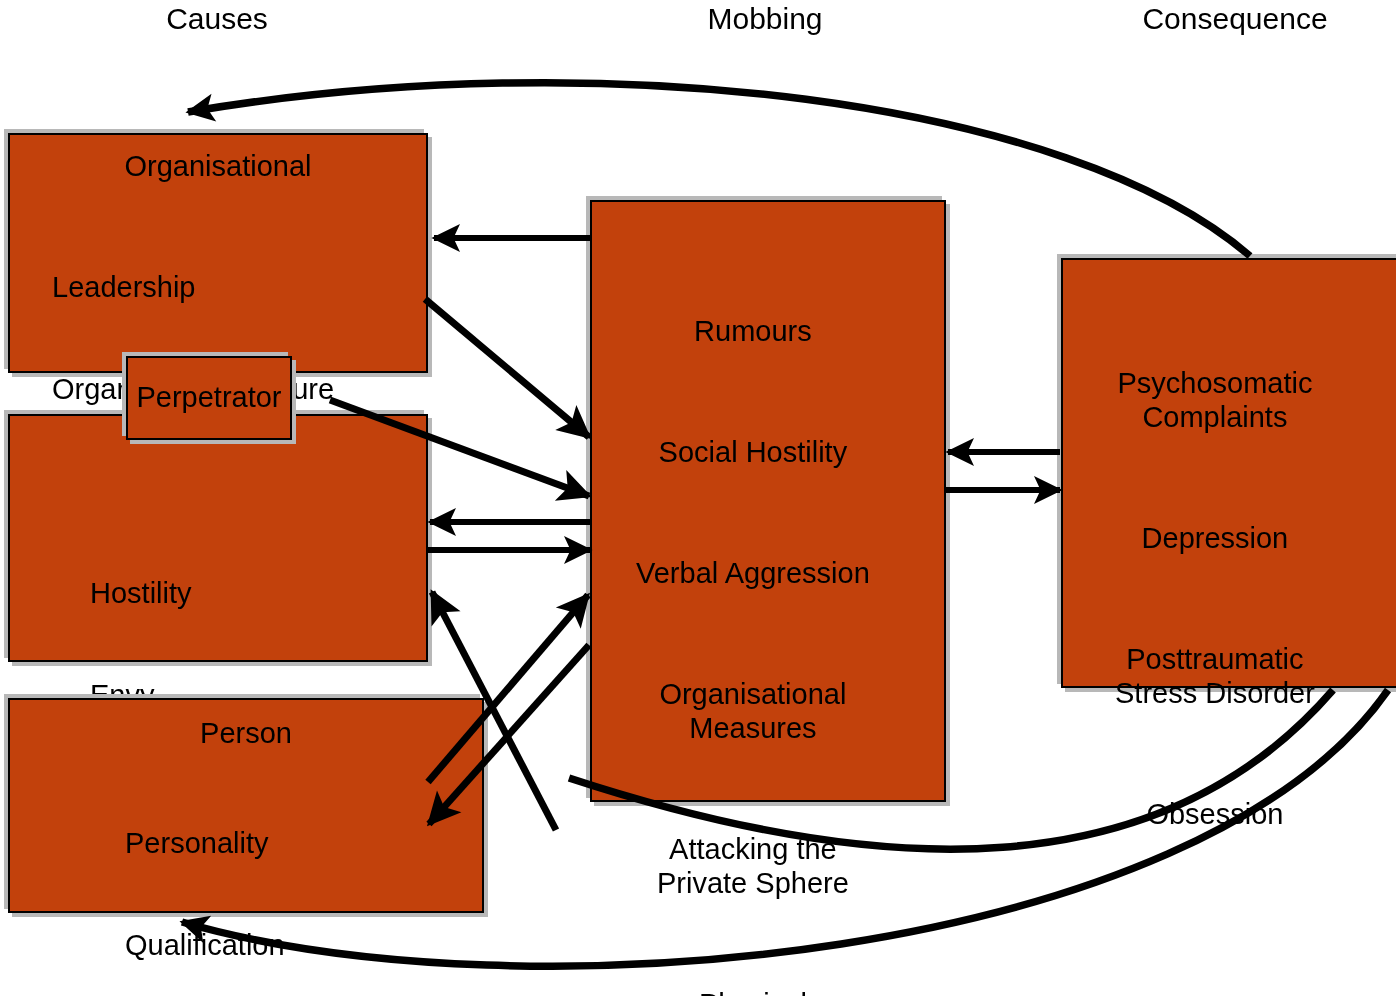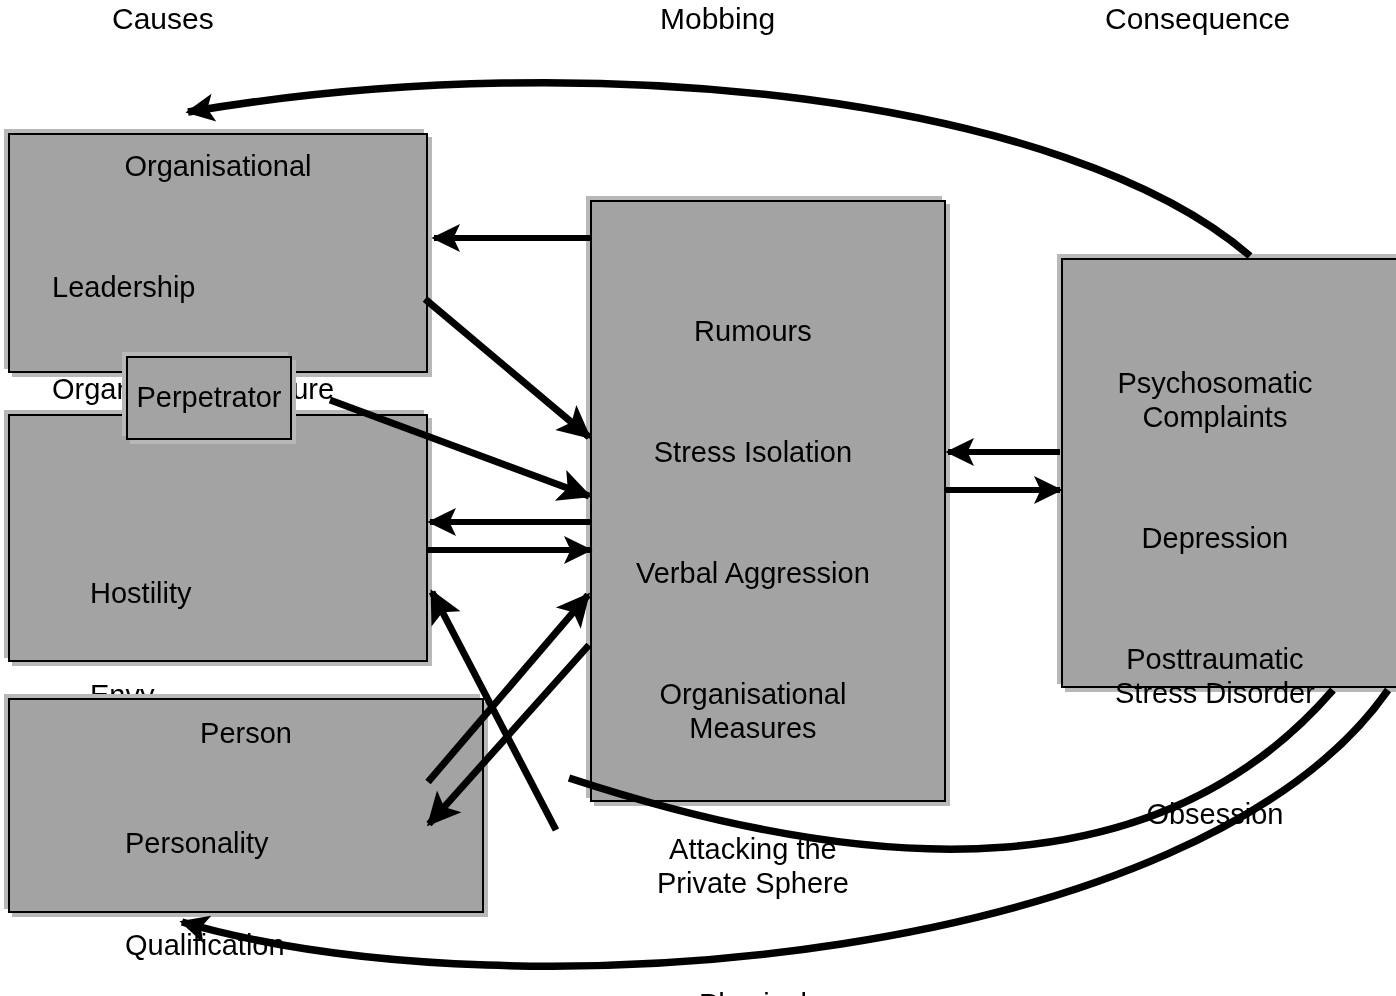--- a/index.html
+++ b/index.html
@@ -14,28 +14,28 @@
     background: #ffffff;
     font-family: "Liberation Sans", sans-serif;
     color: #000000;
     overflow: hidden;
   }
   .col-header {
     position: absolute;
     font-size: 30px;
     line-height: 34px;
     white-space: nowrap;
-    text-align: left;
+    text-align: center;
     color: #000;
   }
   
   .dbox {
     position: absolute;
     box-sizing: border-box;
-    background: #a3a3a3;
+    background: #c2410c;
     border: 2px solid #000000;
     box-shadow: -4px -4px 0 0 #b8b8b8, 4px 4px 0 0 #b8b8b8;
   }
   .box-title {
     position: absolute;
     left: 0;
     right: 0;
     text-align: center;
     font-size: 29px;
     line-height: 34px;
@@ -97,21 +97,21 @@
     </div>
   </div>
 
   <div class="dbox" style="left:126px; top:356px; width:166px; height:84px; z-index:5;padding-left:12px;">
     <div class="box-title" style="top:22px;">Perpetrator</div>
   </div>
 
   <div class="dbox" style="left:590px; top:200px; width:356px; height:602px;">
     <div class="box-list spaced" style="left:44px; top:44px;">
       <span class="li">Rumours</span>
-      <span class="li">Stress Isolation</span>
+      <span class="li">Social Hostility</span>
       <span class="li">Verbal Aggression</span>
       <span class="li">Organisational
 Measures</span>
       <span class="li">Attacking the
 Private Sphere</span>
       <span class="li">Physical
 Aggression</span>
       
     </div>
   </div>

